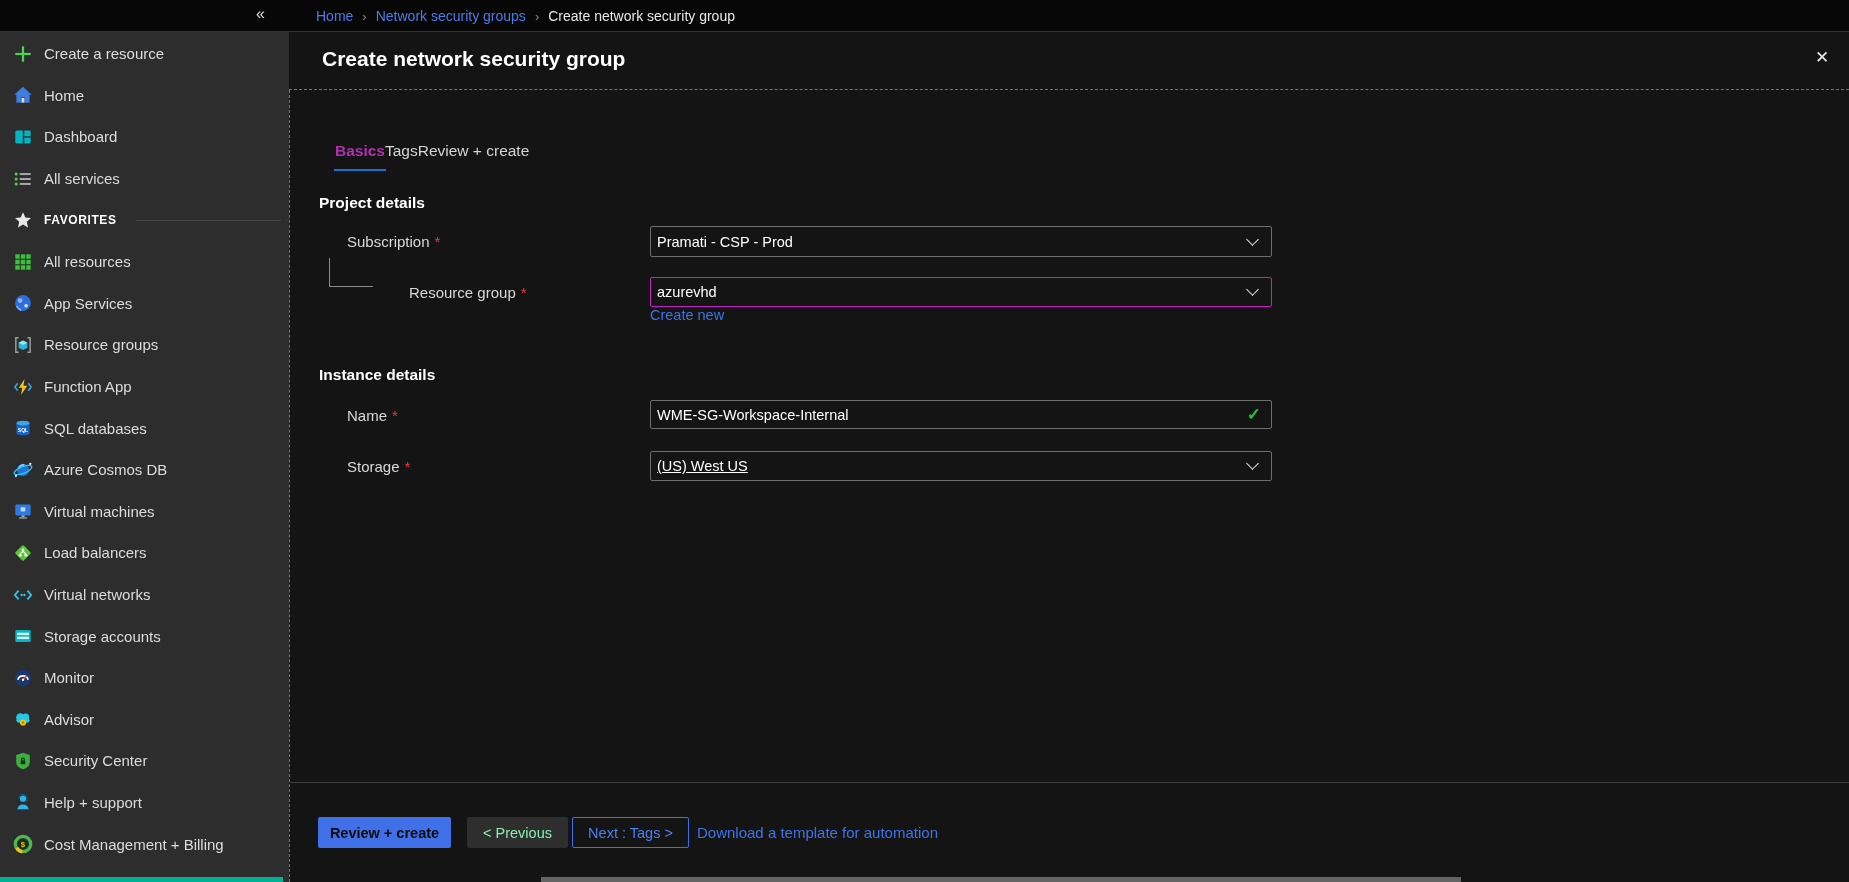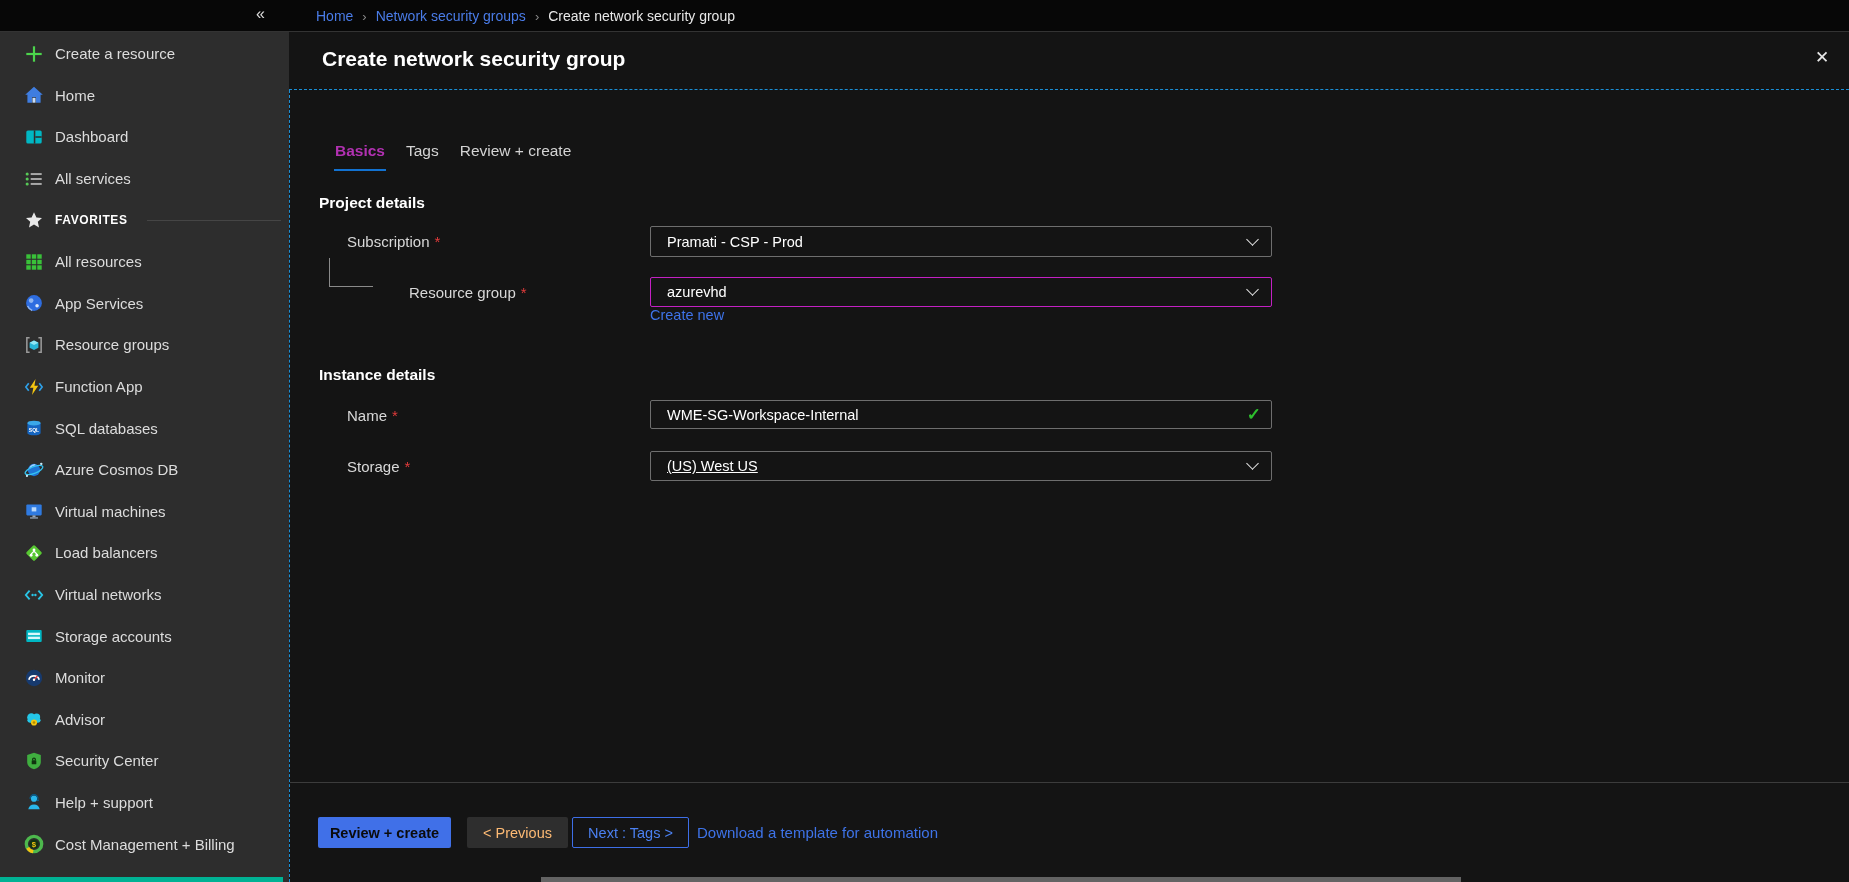--- a/index.html
+++ b/index.html
@@ -11,71 +11,71 @@
             background:#070707; border-bottom:1px solid #333; z-index:30; }
   .collapse-chev { position:absolute; left:256px; top:5px; color:#dcdcdc; font-size:16px; cursor:pointer; }
   .breadcrumb { position:absolute; left:316px; top:0; height:32px; display:flex; align-items:center; gap:9px; font-size:14px; }
   .breadcrumb .crumb-link { color:#4a7ce8; cursor:pointer; }
   .breadcrumb .crumb-sep { color:#8a8a8a; font-size:13px; }
   .breadcrumb .crumb-current { color:#e8e8e8; }
 
   
   .sidebar { position:absolute; left:0; top:32px; width:289px; height:850px;
              background:#2d2d2d; z-index:20; padding-top:1px; }
-  .side-item { height:41.6px; display:flex; align-items:center; padding-left:22px; gap:9px; cursor:pointer; }
+  .side-item { height:41.6px; display:flex; align-items:center; padding-left:11px; gap:9px; cursor:pointer; }
   .side-item .ic { width:24px; height:24px; display:flex; align-items:center; justify-content:center; flex:none; }
   .side-item .lbl { font-size:15px; color:#dcdcdc; white-space:nowrap; }
   .side-item.fav { cursor:default; }
   .side-item.fav .lbl { font-size:12px; font-weight:bold; letter-spacing:.6px; color:#fff; }
   .fav-line { flex:1; height:1px; background:#454545; margin:0 8px 0 10px; }
   .side-scrollbar { position:absolute; left:0; bottom:0; width:283px; height:5px; background:#00b294; }
 
   
   .blade-header { position:absolute; left:289px; top:32px; right:0; height:58px;
                   background:#141414; border-bottom:1px dashed #1b8fd6; z-index:10; }
   .blade-title { position:absolute; left:33px; top:15px; font-size:21px; font-weight:600; color:#ffffff; }
   .close-btn { position:absolute; right:14px; top:12px; width:26px; height:26px; color:#e8e8e8;
                font-size:17px; display:flex; align-items:center; justify-content:center; cursor:pointer; }
 
   
   .panel-lower { position:absolute; left:289px; top:90px; right:0; bottom:0;
                  border-left:1px dashed #1b8fd6; background:#141414; }
   .blade-content { position:absolute; left:0; top:0; right:0; height:692px; }
 
-  .tabs { position:absolute; left:45px; top:52px; display:flex; gap:21px; font-size:15.5px; }
+  .tabs { position:absolute; left:45px; top:52px; display:flex; font-size:15.5px; }
   .tab { position:relative; color:#d4d4d4; cursor:pointer; padding-bottom:4px; }
   .tab.active { color:#b231b2; font-weight:600; }
   .tab.active::after { content:""; position:absolute; left:-1px; right:-1px; bottom:-7px; height:2.5px; background:#1272d2; }
 
   .section-heading { position:absolute; left:29px; font-size:15.5px; font-weight:600; color:#ffffff; }
   .field-label { position:absolute; left:29px; font-size:15px; color:#d8d8d8;margin-left:28px; }
   .req { color:#e23b3b; margin-left:5px; }
 
   .input-box { position:absolute; left:360px; width:622px; background:transparent;
                border:1px solid #6e6e6e; border-radius:2px; display:flex; align-items:center;
-               padding:0 16px; font-size:14.5px; color:#fff; cursor:pointer; }
+               padding:0 6px; font-size:14.5px; color:#fff; cursor:pointer; }
   .input-box.focus-magenta { border:1px solid #c320c3; }
   .chev-down { width:9px; height:9px; border-right:1.8px solid #e8e8e8; border-bottom:1.8px solid #e8e8e8;
                transform:rotate(45deg); margin-top:-5px; position:absolute; right:14px; }
   .check { position:absolute; right:10px; color:#2dbe2d; font-size:17px; font-weight:bold; }
   .spacer { flex:1; }
 
   .elbow { position:absolute; left:39px; top:168px; width:44px; height:29px;
            border-left:1px solid #8a8a8a; border-bottom:1px solid #8a8a8a; }
   .link { color:#3e73e8; cursor:pointer; }
   .create-new { position:absolute; left:360px; top:217px; font-size:14.5px; }
 
   
   .blade-footer { position:absolute; left:0; right:0; top:692px; bottom:0;
                   border-top:1px solid #3c3c3c; background:#141414; }
   .btn { position:absolute; top:34px; height:31px; border-radius:2px; font-size:14.5px;
          display:flex; align-items:center; justify-content:center; cursor:pointer;
          font-family:"Liberation Sans", sans-serif; border:none; }
   .btn-primary { left:28px; width:133px; background:#4070e8; color:#0b0b0b; font-weight:600; }
-  .btn-secondary { left:177px; width:101px; background:#2e2e2e; color:#fdba74; }
+  .btn-secondary { left:177px; width:101px; background:#2e2e2e; color:#86efac; }
   .btn-outline { left:282px; width:117px; background:transparent; border:1px solid #3e6fe8; color:#4b80f0; }
   .download-link { position:absolute; left:407px; top:41px; font-size:15px; }
   .h-scroll-thumb { position:absolute; left:251px; bottom:0; width:920px; height:5px; background:#636363; }
 
   svg { display:block; }
 </style>
 </head>
 <body>
 
 <div class="topbar">

